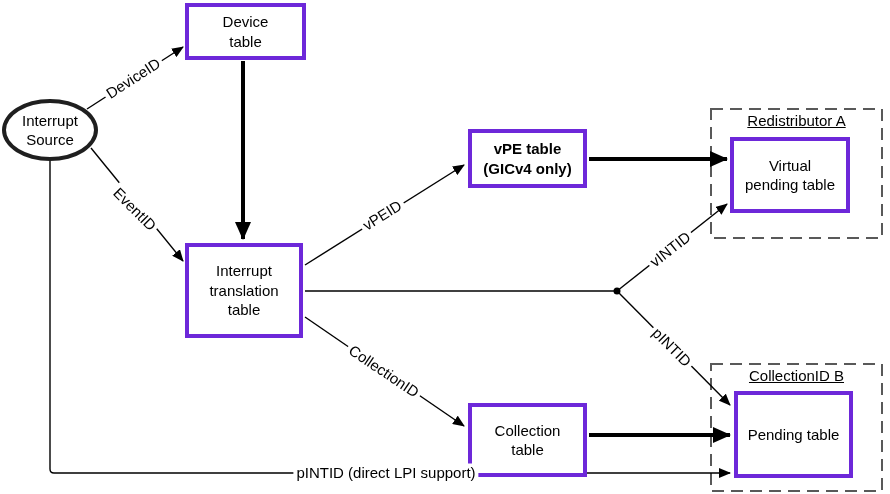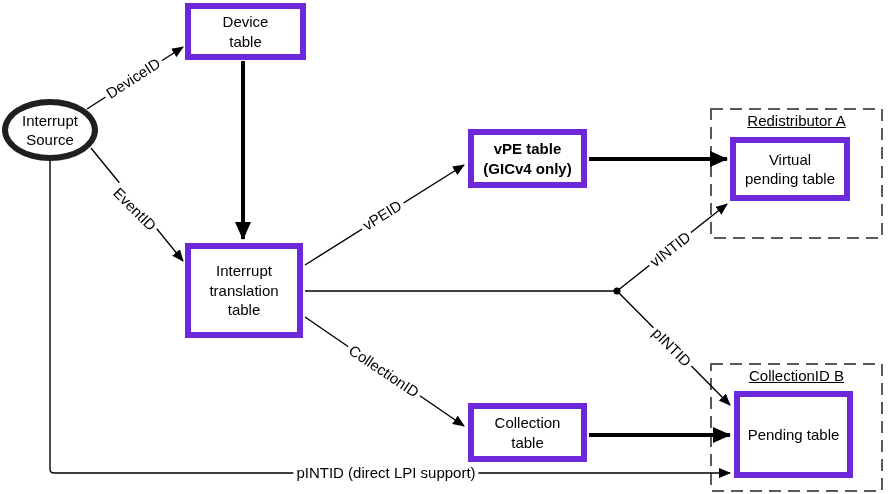--- a/index.html
+++ b/index.html
@@ -15,21 +15,21 @@
   }
   svg.wires { position: absolute; left: 0; top: 0; width: 890px; height: 494px; }
   svg.wires line, svg.wires path.wire { stroke: #000000; fill: none; }
   .thin  { stroke-width: 1.4; }
   .thick { stroke-width: 4; }
   .dashed-rect { fill: none; stroke: #595959; stroke-width: 2; stroke-dasharray: 12 7; }
   .node {
     position: absolute;
     box-sizing: border-box;
     background: #ffffff;
-    border: 6px solid #6d28d9;
+    border: 4px solid #6d28d9;
     display: flex;
     align-items: center;
     justify-content: center;
     text-align: center;
     white-space: pre-line;
     line-height: 1.3;
   }
   .ellipse {
     border-radius: 50%;
     border-color: #1f1f1f;
@@ -45,22 +45,22 @@
     position: absolute;
     background: #ffffff;
     padding: 0 3px;
     white-space: nowrap;
   }
   
   #n-interrupt-source { left: 2px;   top: 99px;  width: 96px;  height: 62px; }
   #n-device-table     { left: 185px; top: 3px;   width: 121px; height: 57px; }
   #n-itt              { left: 185px; top: 243px; width: 118px; height: 95px; }
   #n-vpe-table        { left: 468px; top: 129px; width: 119px; height: 59px; font-weight: bold; }
-  #n-collection-table { left: 468px; top: 403px; width: 119px; height: 59px; }
-  #n-vpt              { left: 730px; top: 137px; width: 120px; height: 64px; }
+  #n-collection-table { left: 468px; top: 403px; width: 119px; height: 74px; }
+  #n-vpt              { left: 730px; top: 137px; width: 120px; height: 76px; }
   #n-pending-table    { left: 734px; top: 391px; width: 119px; height: 87px; }
   #l-redis-a { left: 710px; top: 112px; width: 173px; }
   #l-redis-b { left: 710px; top: 367px; width: 173px; }
   
   #e-deviceid     { left: 133px; top: 78px;  transform: translate(-50%,-50%) rotate(-33deg); }
   #e-eventid      { left: 135px; top: 209px; transform: translate(-50%,-50%) rotate(45deg); }
   #e-vpeid        { left: 382px; top: 215px; transform: translate(-50%,-50%) rotate(-32deg); }
   #e-collectionid { left: 384px; top: 371px; transform: translate(-50%,-50%) rotate(34deg); }
   #e-vintid       { left: 670px; top: 249px; transform: translate(-50%,-50%) rotate(-38deg); }
   #e-pintid       { left: 672px; top: 347px; transform: translate(-50%,-50%) rotate(45deg); }

